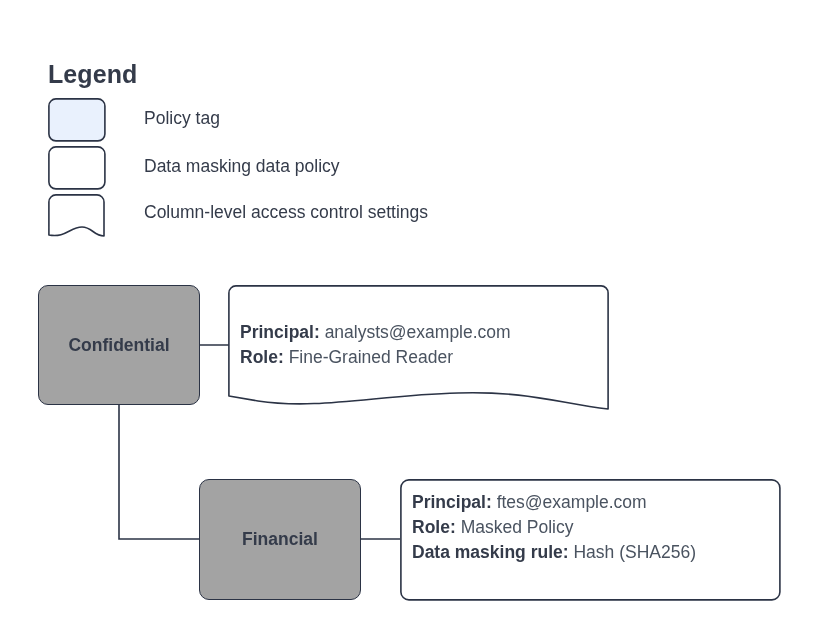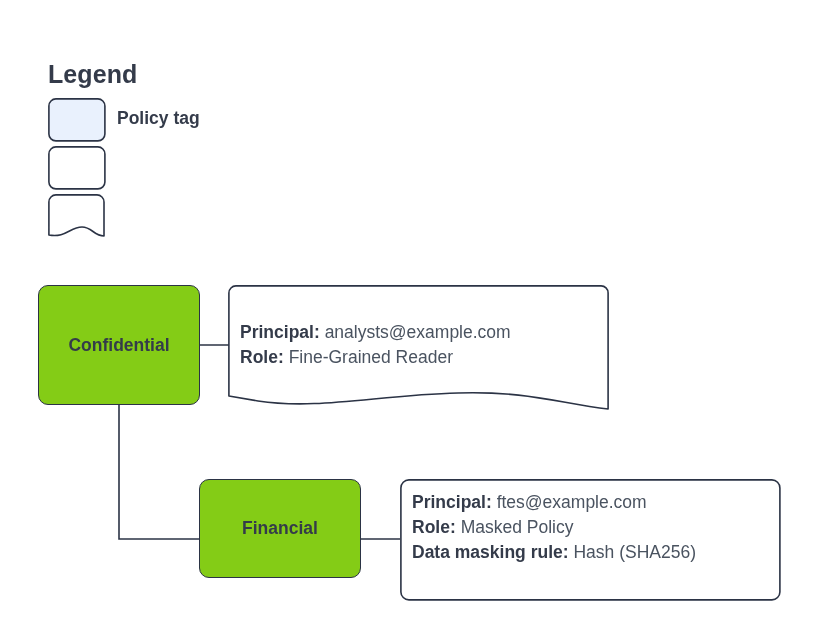--- a/index.html
+++ b/index.html
@@ -49,57 +49,57 @@
     position: absolute;
     left: 0;
     top: 0;
     width: 58px;
     height: 44px;
   }
   .legend-swatch svg { display: block; }
 
   .legend-label {
     position: absolute;
-    left: 69px;
+    left: 96px;
     top: 0;
     height: 44px;
     line-height: 40px;
     font-size: 17.5px;
-    font-weight: bold;
+    font-weight: normal;
     color: #343b4a;
     white-space: nowrap;
   }
   .legend-row.r2 .legend-label { line-height: 36px; }
 
   
   .node {
     position: absolute;
     box-sizing: border-box;
-    background: #84cc16;
+    background: #a3a3a3;
     border: 1.6px solid #2b3345;
     border-radius: 10px;
     display: flex;
     align-items: center;
     justify-content: center;
     font-size: 17.5px;
     font-weight: bold;
     color: #343b4a;
   }
 
   #node-confidential {
     left: 38px;
     top: 285px;
     width: 162px;
     height: 120px;
   }
   #node-financial {
     left: 199px;
     top: 479px;
     width: 162px;
-    height: 99px;
+    height: 121px;
   }
 
   
   .callout {
     position: absolute;
   }
   .callout svg {
     position: absolute;
     left: 0;
     top: 0;
@@ -145,33 +145,35 @@
   </div>
   <div class="legend-label">Policy tag</div>
 </div>
 
 <div class="legend-row r1">
   <div class="legend-swatch">
     <svg width="58" height="44" viewBox="0 0 58 44" xmlns="http://www.w3.org/2000/svg">
       <rect x="0.9" y="0.9" width="56" height="42" rx="7" ry="7" fill="#ffffff" stroke="#2b3345" stroke-width="1.6"></rect>
     </svg>
   </div>
+  <div class="legend-label">Data masking data policy</div>
 </div>
 
 <div class="legend-row r2">
   <div class="legend-swatch">
     <svg width="58" height="46" viewBox="0 0 58 46" xmlns="http://www.w3.org/2000/svg">
       <path d="M 7.9 0.9 L 49 0.9 A 7 7 0 0 1 56 7.9
                L 56 42
                C 46 42 44 33 34 33
                C 22 33 18 44 0.9 41
                L 0.9 7.9
                A 7 7 0 0 1 7.9 0.9 Z" fill="#ffffff" stroke="#2b3345" stroke-width="1.6" stroke-linejoin="round"></path>
     </svg>
   </div>
+  <div class="legend-label">Column-level access control settings</div>
 </div>
 
 <div class="node" id="node-confidential">
   <span>Confidential</span>
 </div>
 
 <div class="node" id="node-financial">
   <span>Financial</span>
 </div>
 

